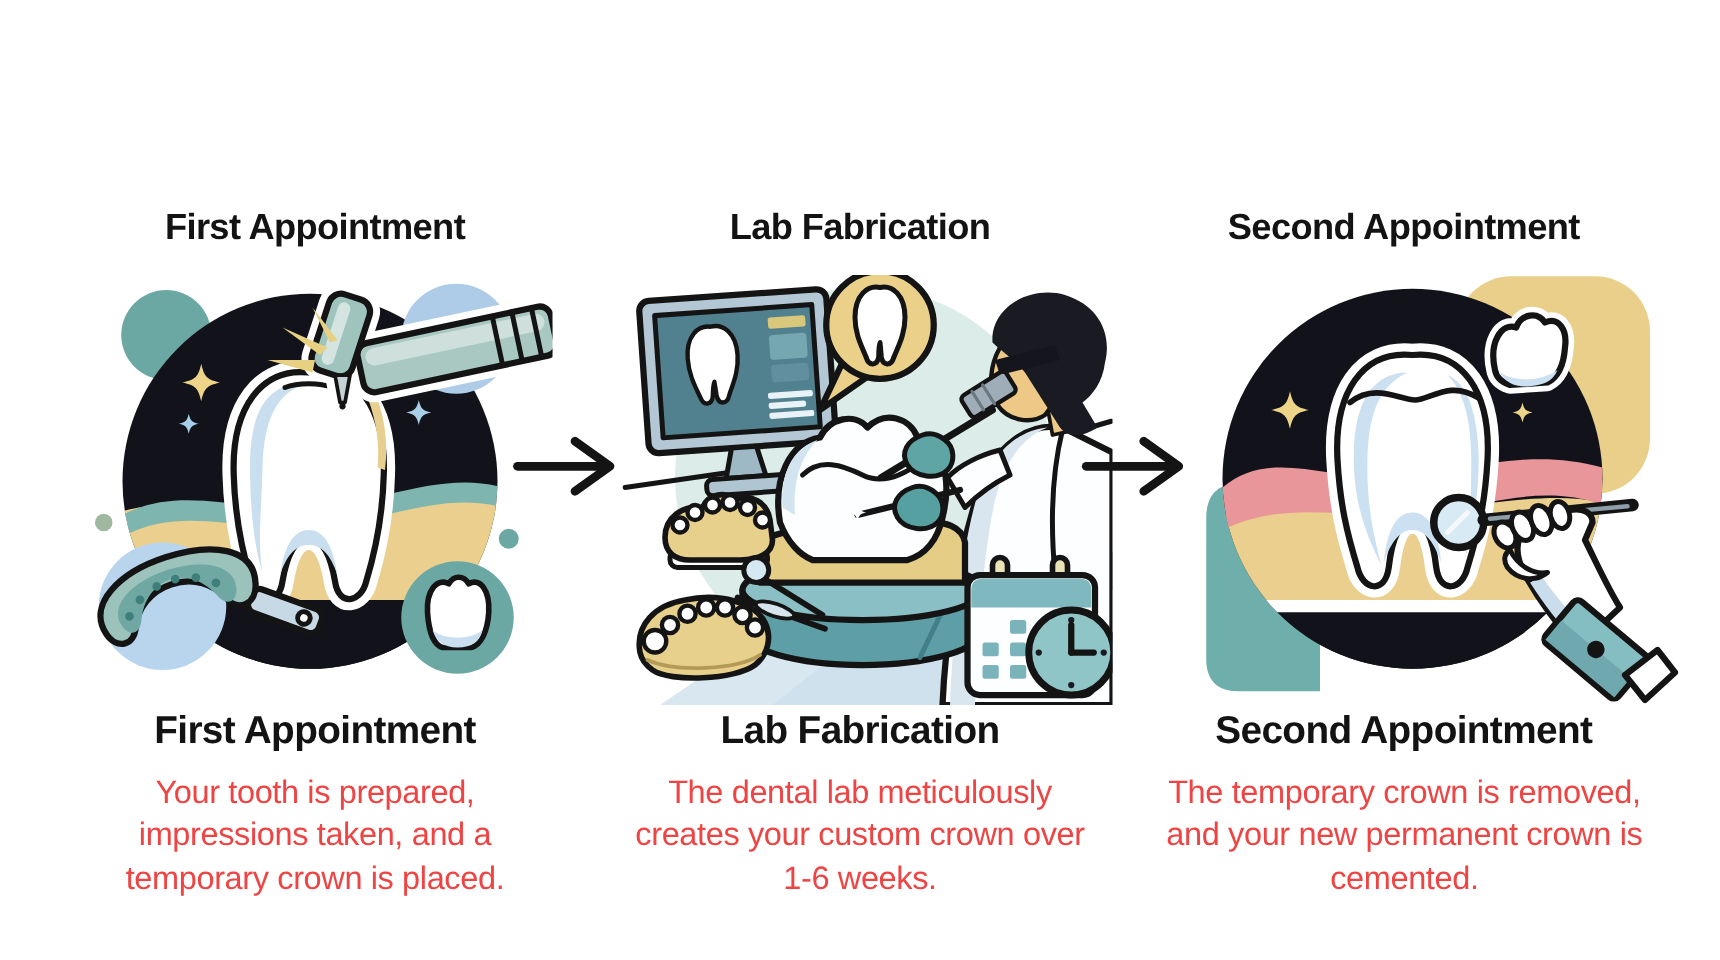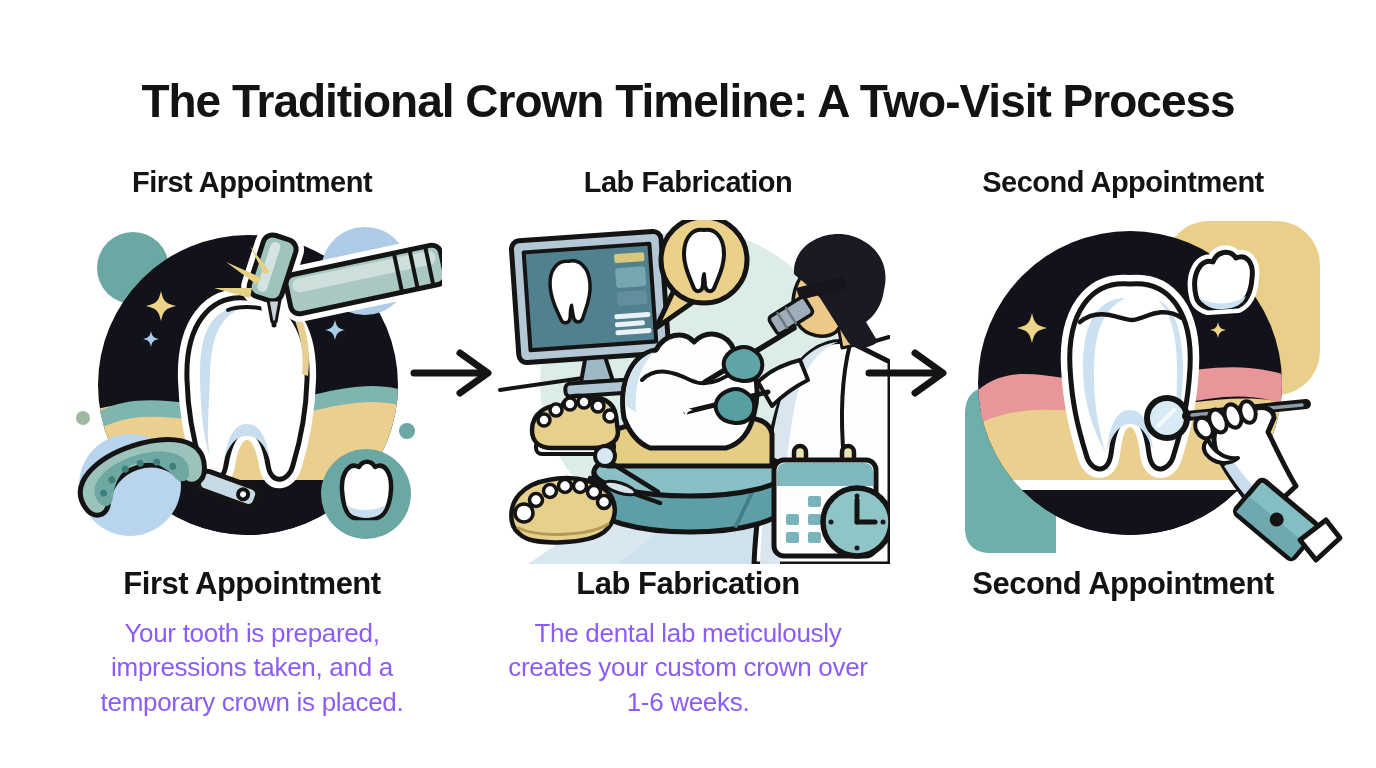--- a/index.html
+++ b/index.html
@@ -5,30 +5,29 @@
   html,body{margin:0;padding:0;background:#fff;}
   .canvas{position:relative;width:1376px;height:768px;background:#ffffff;overflow:hidden;
           font-family:"Liberation Sans","DejaVu Sans",sans-serif;color:#111;}
   .title{position:absolute;left:0;right:0;top:74px;text-align:center;
          font-size:46px;font-weight:bold;letter-spacing:-1px;color:#131313;}
   .col-header{position:absolute;top:166px;width:430px;text-align:center;
               font-size:29px;font-weight:bold;letter-spacing:-0.5px;color:#131313;}
   .cap-head{position:absolute;top:566px;width:430px;text-align:center;
             font-size:31px;font-weight:bold;letter-spacing:-0.5px;color:#131313;}
   .cap-body{position:absolute;top:616px;text-align:center;font-size:26px;
-            line-height:1.32;color:#8b5cf6;letter-spacing:-0.3px;}
+            line-height:1.32;color:#ef4444;letter-spacing:-0.3px;}
   .illu,.arrow{position:absolute;}
   svg *{stroke-linejoin:round;stroke-linecap:round;}
 </style>
 </head>
 <body>
 
 <div class="canvas">
 
-  <div class="title">The Traditional Crown Timeline: A Two-Visit Process</div>
 
   <div class="col-header" style="left:37px">First Appointment</div>
   <div class="col-header" style="left:473px">Lab Fabrication</div>
   <div class="col-header" style="left:908px">Second Appointment</div>
 
   <svg class="illu" style="left:58px;top:222px" width="384" height="344" viewBox="0 0 384 344">
     <defs>
       <clipPath id="c1">
           <circle cx="190" cy="163" r="150"></circle>
         </clipPath>
@@ -325,14 +324,15 @@
     <line x1="6" y1="28" x2="74" y2="28" stroke="#141414" stroke-width="7"></line>
     <polyline points="52,8 80,28 52,48" fill="none" stroke="#141414" stroke-width="7"></polyline>
   </svg>
 
   <div class="cap-head" style="left:37px">First Appointment</div>
   <div class="cap-head" style="left:473px">Lab Fabrication</div>
   <div class="cap-head" style="left:908px">Second Appointment</div>
 
   <div class="cap-body" style="left:72px;width:360px">Your tooth is prepared, impressions taken, and a temporary crown is placed.</div>
   <div class="cap-body" style="left:503px;width:370px">The dental lab meticulously creates your custom crown over 1-6 weeks.</div>
+  <div class="cap-body" style="left:931px;width:385px">The temporary crown is removed, and your new permanent crown is cemented.</div>
 
 </div>
 
 </body></html>

